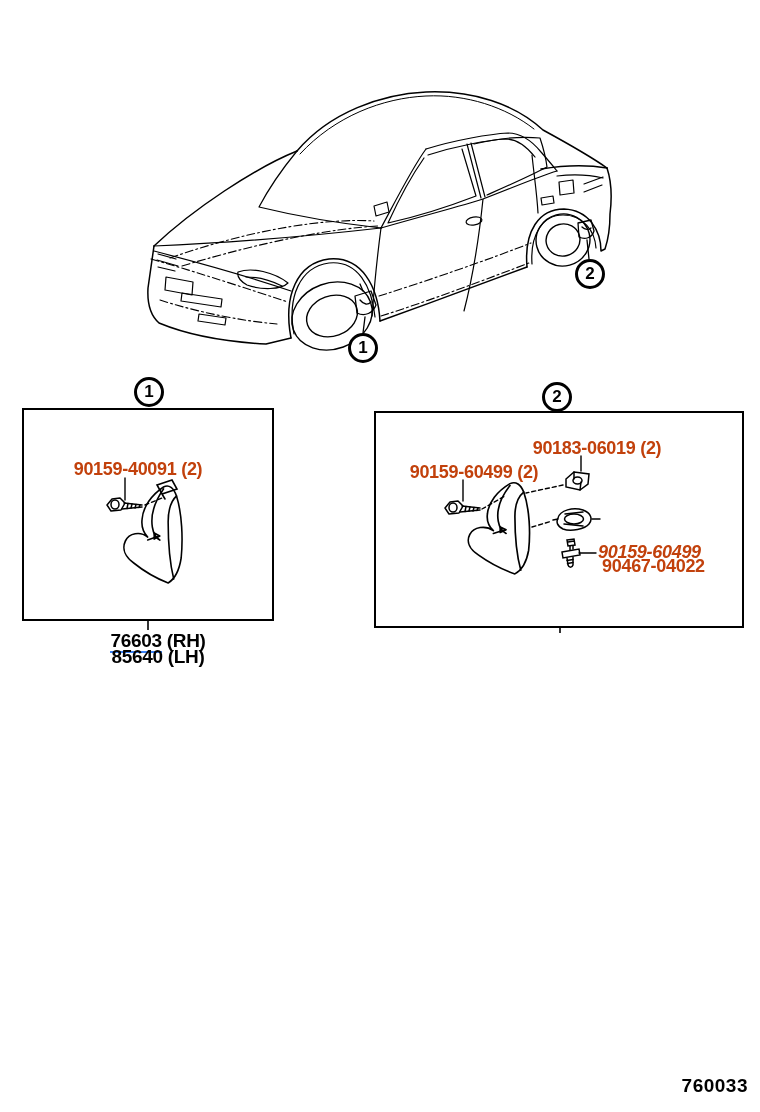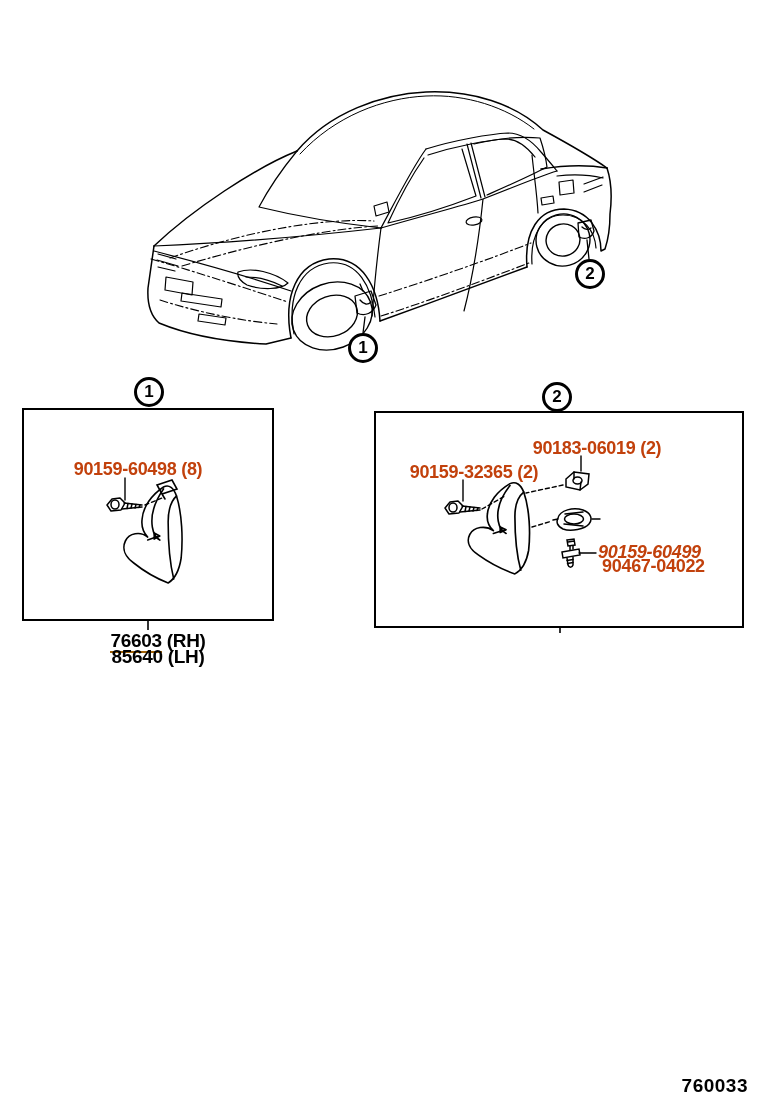--- a/index.html
+++ b/index.html
@@ -11,21 +11,21 @@
   .lbl{
     position:absolute;font-weight:bold;font-size:18px;line-height:16px;
     letter-spacing:-0.3px;white-space:nowrap;color:#c2410c;
   }
   .lbl.center{width:200px;text-align:center;}
   .pn{
     position:absolute;width:200px;text-align:center;font-weight:bold;
     font-size:19px;line-height:16px;letter-spacing:-0.3px;white-space:nowrap;
   }
   .pn .row{display:block;}
-  .pn-underline{border-bottom:2px solid #a16207;}
+  .pn-underline{border-bottom:2px solid #3b82f6;}
   .callout{
     position:absolute;width:24px;height:24px;border:3px solid #000;border-radius:50%;
     font-weight:bold;font-size:17px;line-height:24px;text-align:center;background:#fff;
   }
   .figcode{
     position:absolute;right:12px;top:1075px;font-weight:bold;font-size:19px;
     letter-spacing:0.5px;
   }
 </style>
 </head>
@@ -160,26 +160,26 @@
       <use href="#mudflap" transform="translate(461,478) scale(0.98,0.94)"></use>
     </g>
   </svg>
 
   <div class="callout" style="left:348px;top:333px;"><span>1</span></div>
   <div class="callout" style="left:575px;top:259px;"><span>2</span></div>
 
   <div class="callout" style="left:134px;top:377px;"><span>1</span></div>
   <div class="callout" style="left:542px;top:382px;"><span>2</span></div>
 
-  <div class="lbl center" style="left:38px;top:461px;">90159-60498 (8)</div>
+  <div class="lbl center" style="left:38px;top:461px;">90159-40091 (2)</div>
   <div class="pn" style="left:58px;top:633px;">
     <span class="row"><span class="pn-underline">76603</span> <span>(RH)</span></span>
     <span class="row"><span>85640</span> <span>(LH)</span></span>
   </div>
 
   <div class="lbl center" style="left:497px;top:440px;">90183-06019 (2)</div>
-  <div class="lbl center" style="left:374px;top:464px;">90159-32365 (2)</div>
+  <div class="lbl center" style="left:374px;top:464px;">90159-60499 (2)</div>
   <div class="lbl" style="left:602px;top:511px;margin-top:47px;">90467-04022</div>
   <div class="lbl" style="left:598px;top:544px;font-style:italic;">90159-60499</div>
 
   <div class="figcode">760033</div>
 
 </div>
 
 </body></html>

